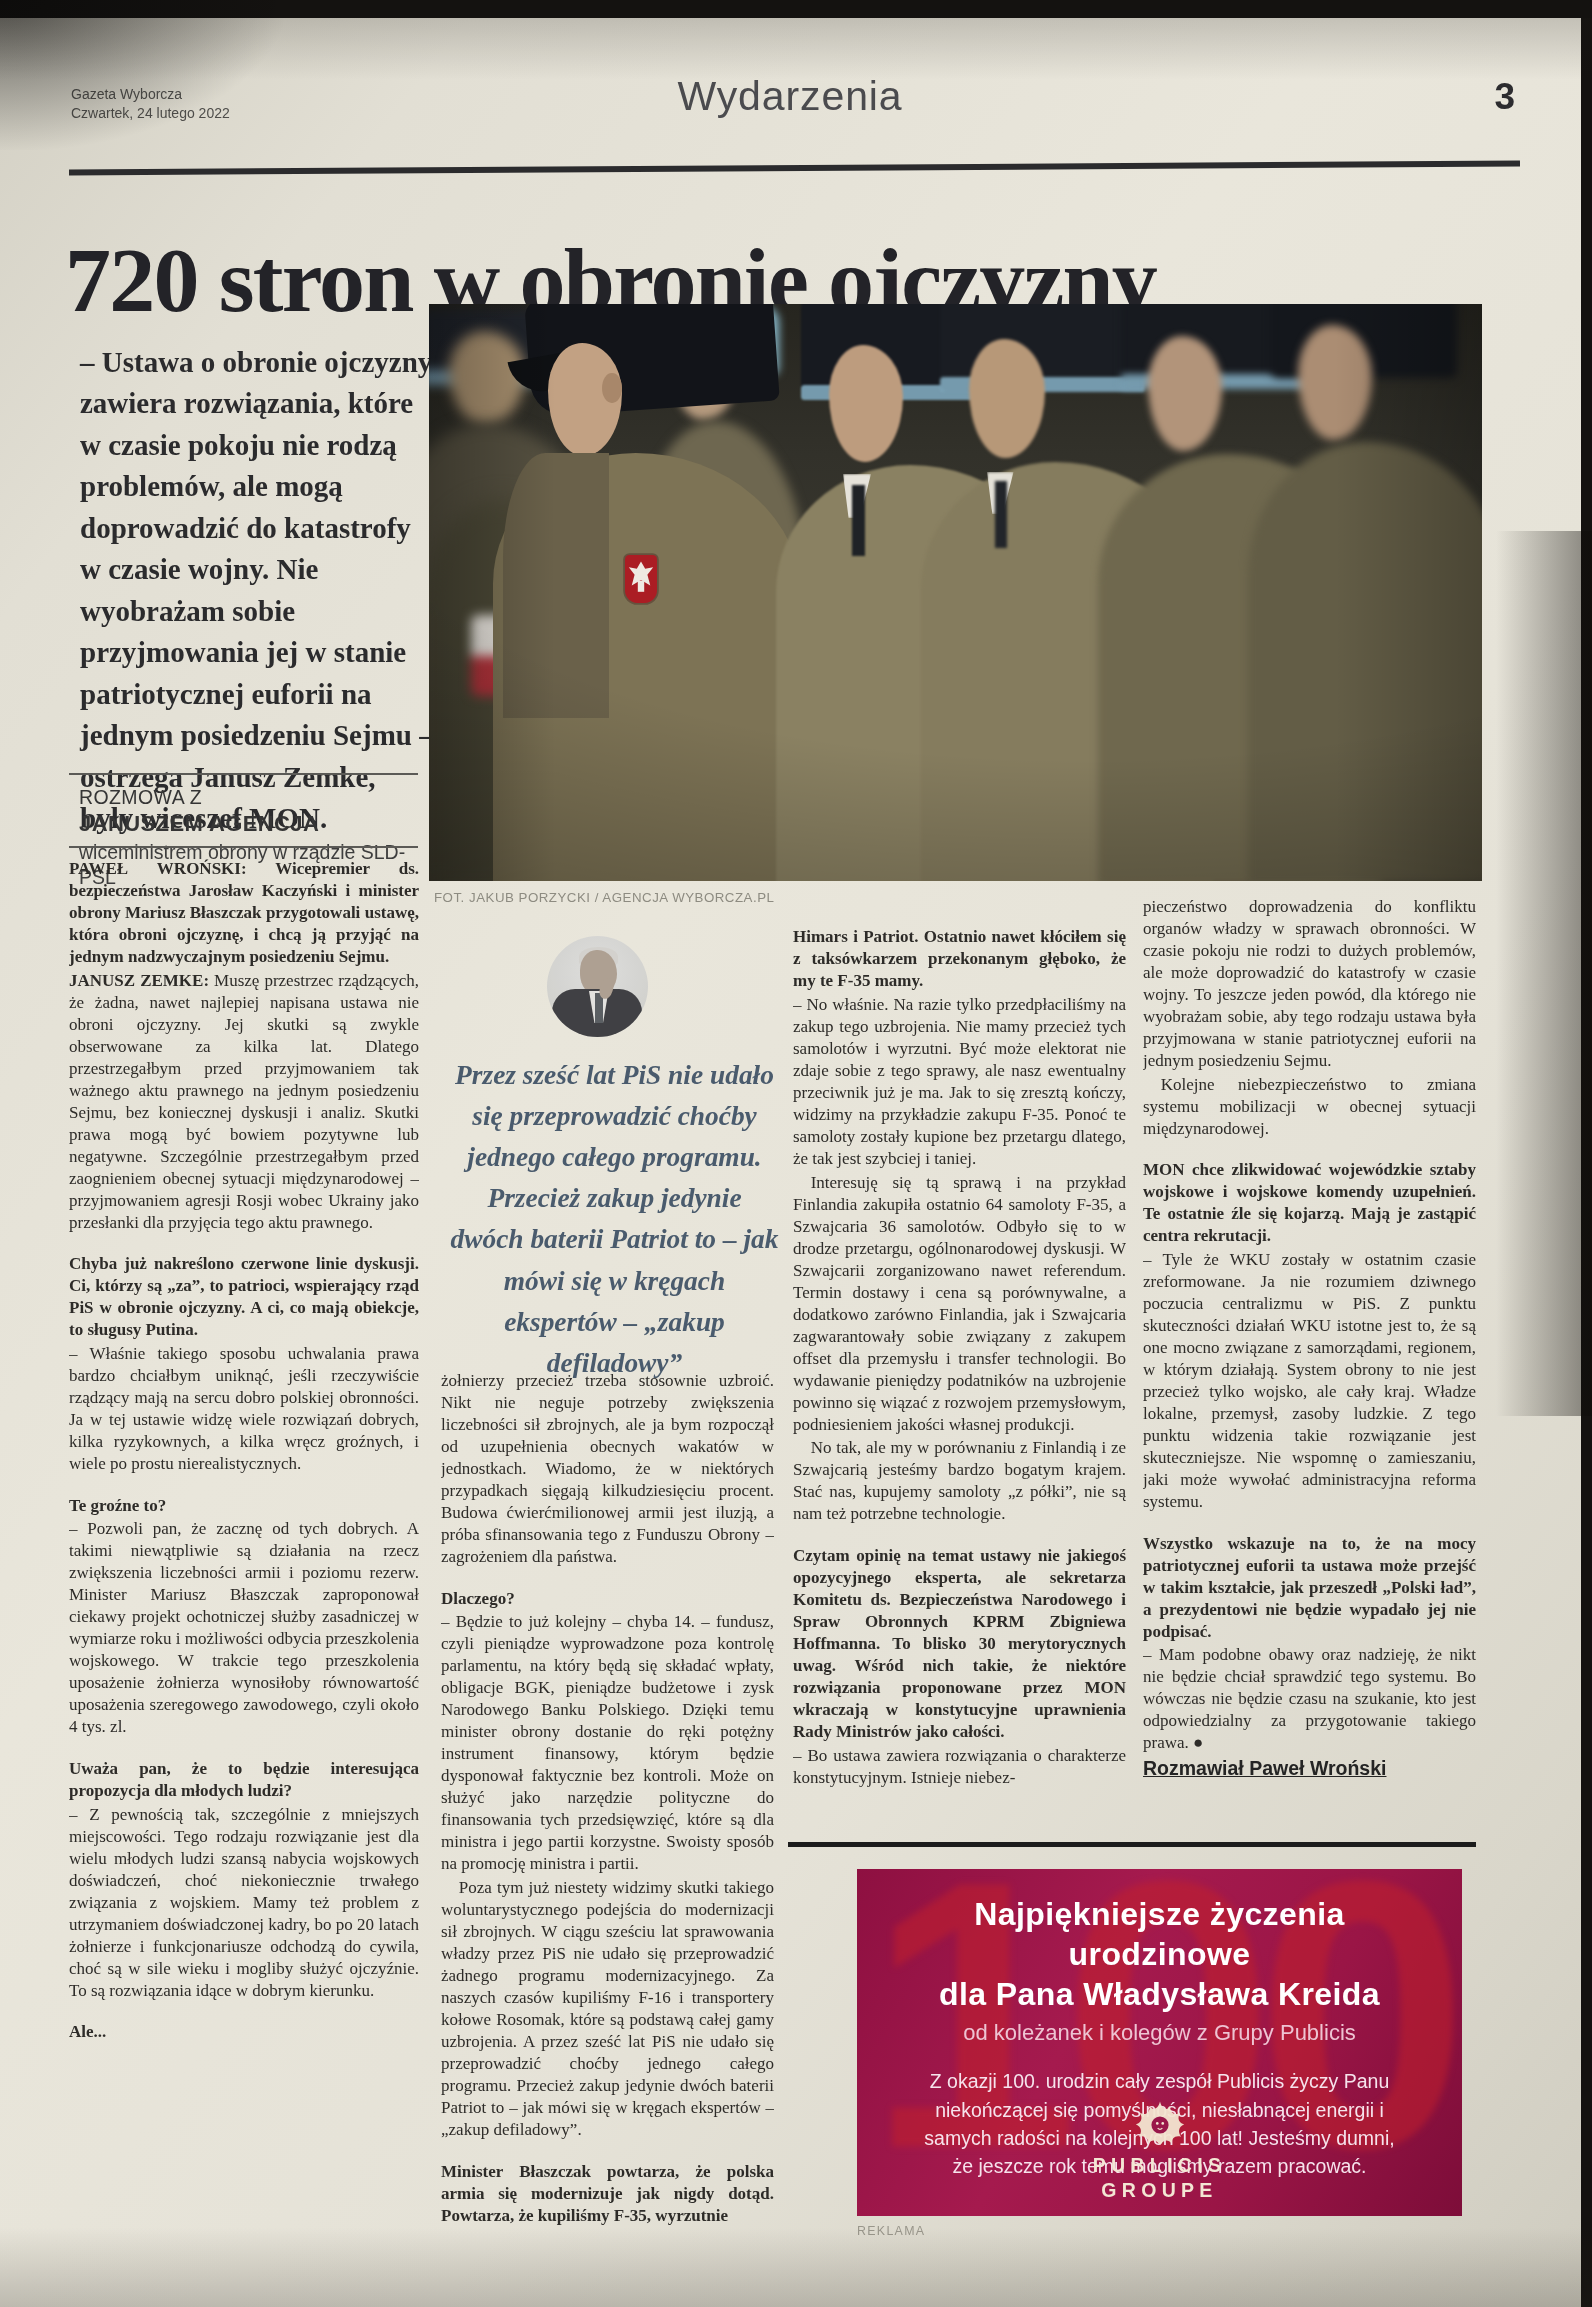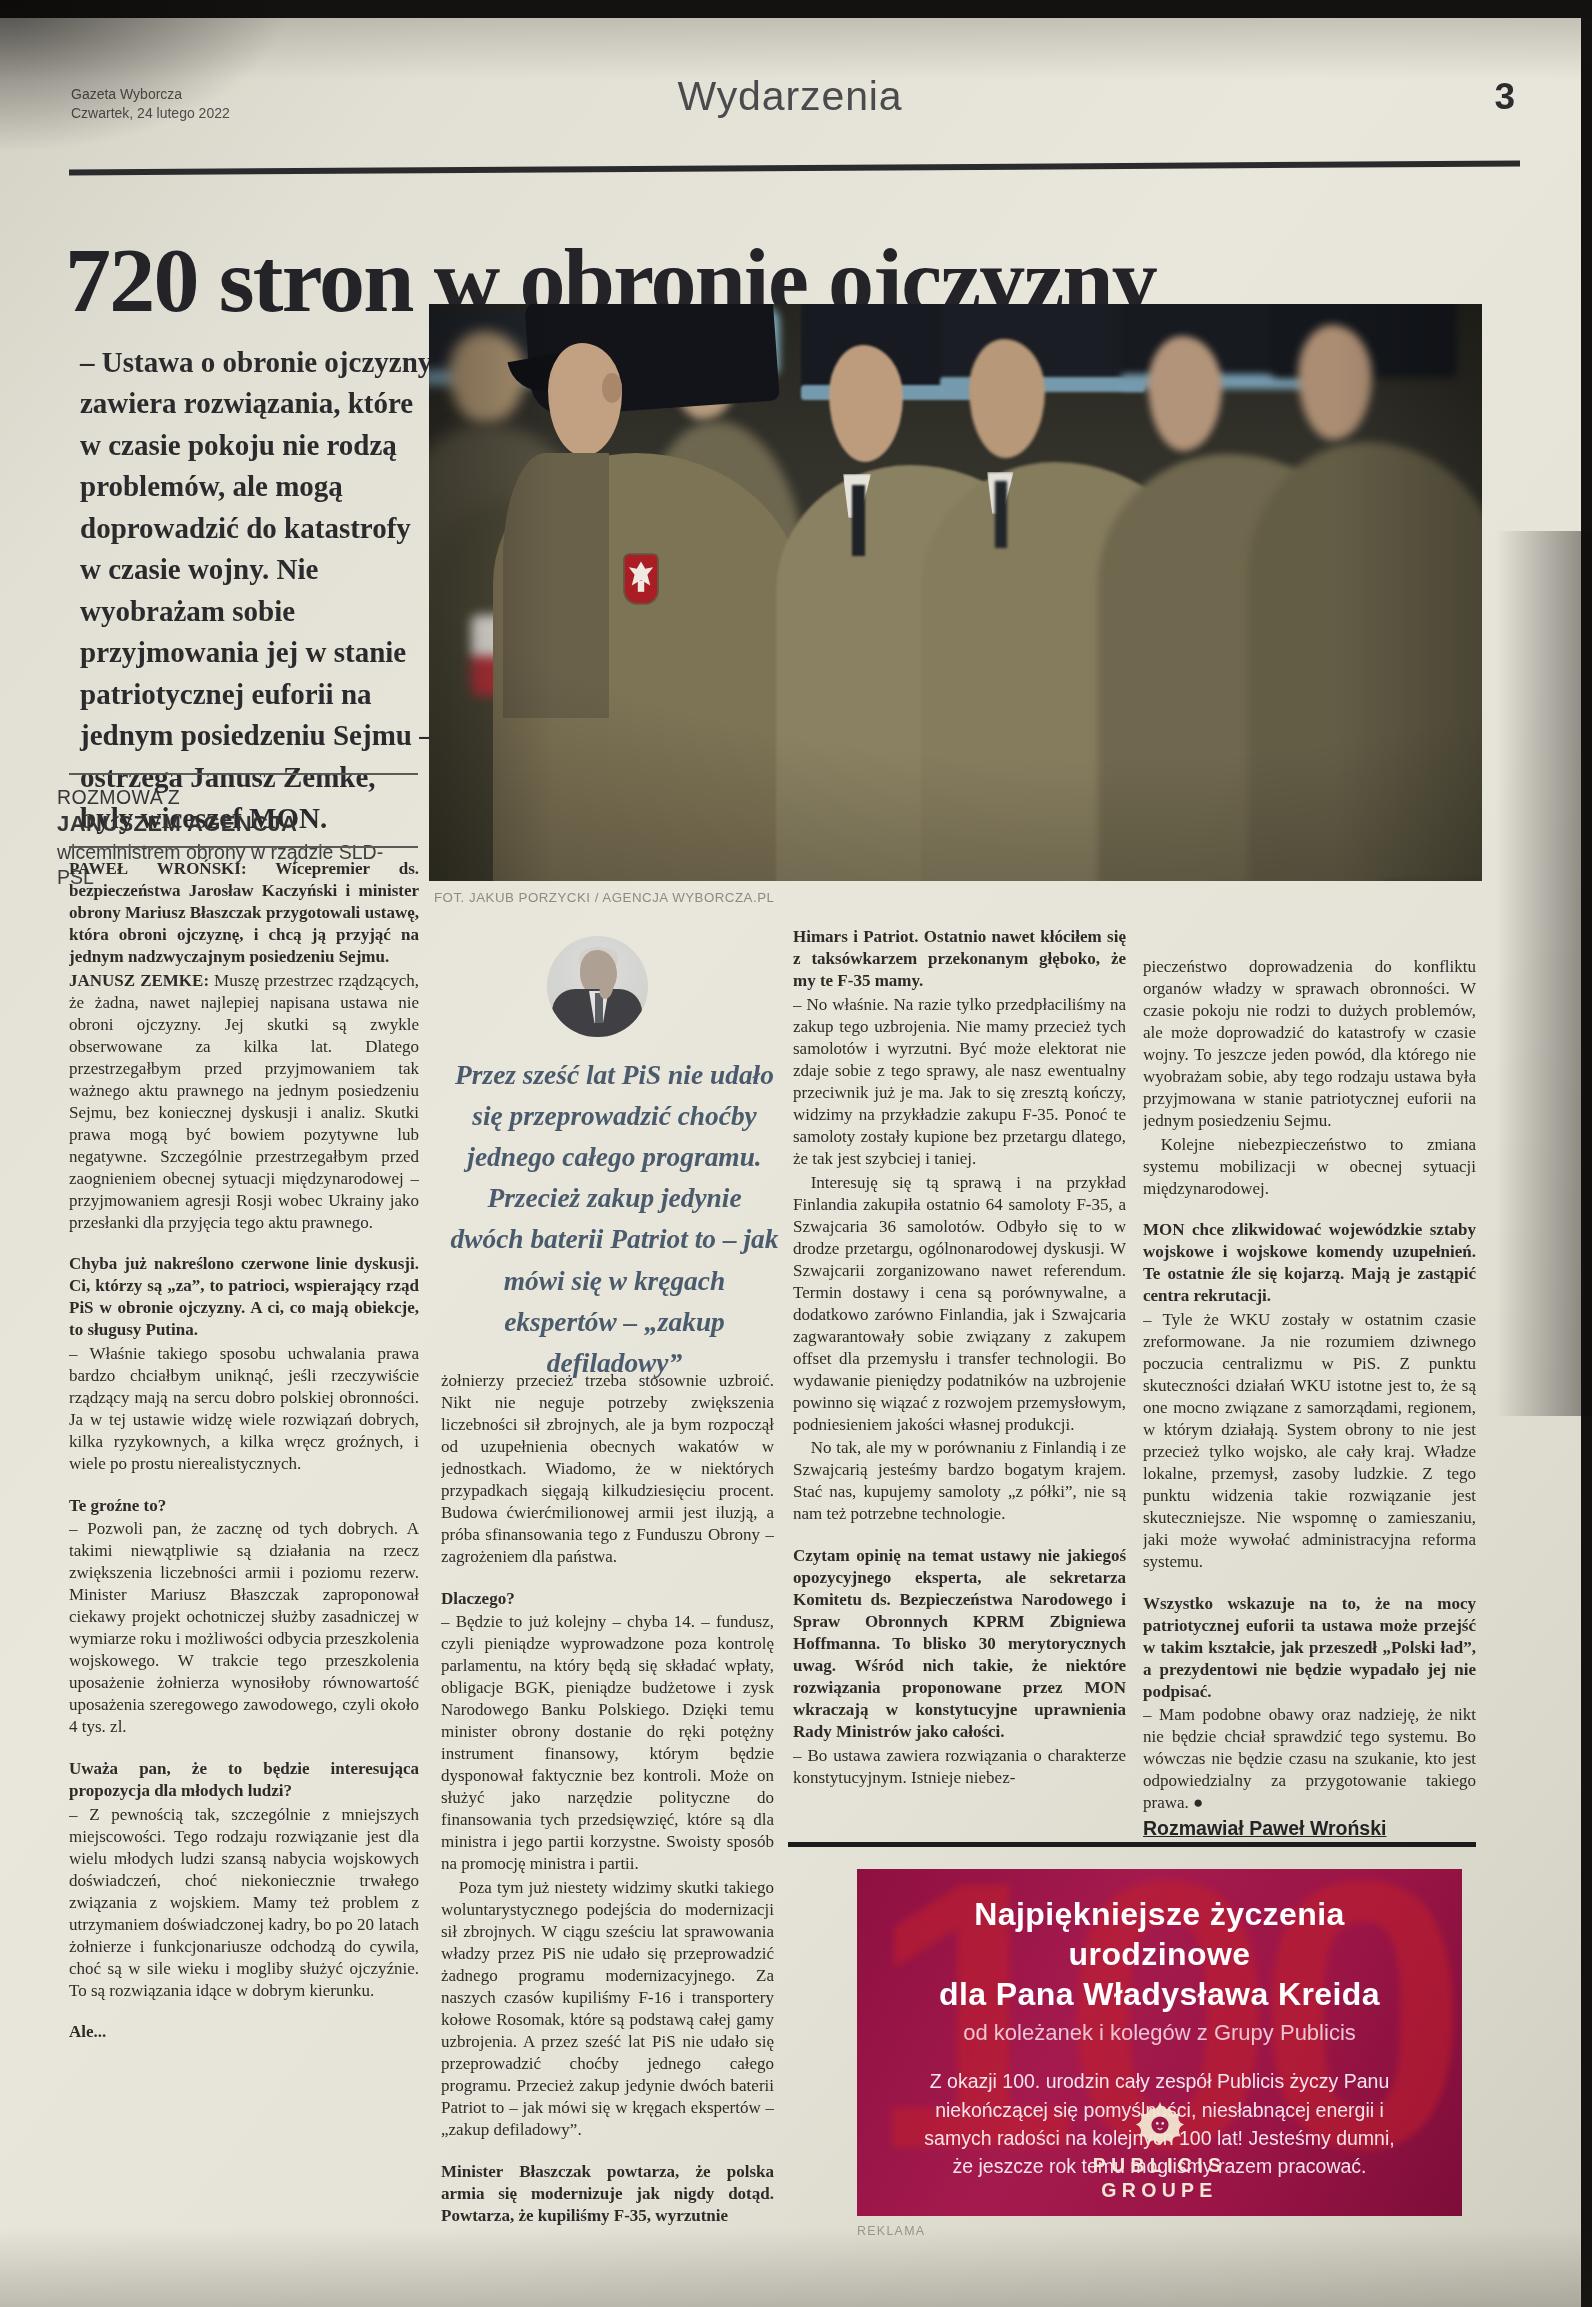--- a/index.html
+++ b/index.html
@@ -23,33 +23,33 @@
   .page-number{position:absolute;right:78px;top:78px;font:700 37px/1 "Liberation Sans",sans-serif;color:#2c2c2f;}
   .rule-top{position:absolute;left:69px;top:165px;width:1451px;height:6.2px;background:#2b2b2d;transform:rotate(-0.35deg);}
 
   .headline{position:absolute;left:65px;top:172px;width:1487px;
          font:700 92px/1.02 "Liberation Serif",serif;color:#232328;letter-spacing:-1.8px;}
 
   
   .lead{position:absolute;left:80px;top:313px;width:354px;
         font:700 29px/1.43 "Liberation Serif",serif;color:#2b2b2d;}
   .rule-thin1{position:absolute;left:69px;top:773px;width:349px;height:1.8px;background:#5b5a56;}
-  .kicker-block{position:absolute;left:57px;top:786px;width:349px;font-family:"Liberation Sans",sans-serif;color:#353535;}
+  .kicker-block{position:absolute;left:79px;top:786px;width:349px;font-family:"Liberation Sans",sans-serif;color:#353535;}
   .kicker-line1{font:400 19.5px/1.2 "Liberation Sans",sans-serif;letter-spacing:0.4px;}
   .kicker-line2{font:700 22px/1.2 "Liberation Sans",sans-serif;letter-spacing:0.4px;margin-top:1.8px;}
   .kicker-line3{font:400 19.5px/1.25 "Liberation Sans",sans-serif;margin-top:2.7px;color:#3d3d3d;}
   .rule-thin2{position:absolute;left:69px;top:846px;width:349px;height:1.8px;background:#5b5a56;}
 
   
   .col{position:absolute;font:400 17px/22px "Liberation Serif",serif;color:#2d2b28;
        text-align:justify;overflow:hidden;}
   .col-1{left:69px;top:858px;width:350px;height:1416px;}
   .col-2{left:441px;top:1370px;width:333px;height:904px;}
   .col-3{left:793px;top:926px;width:333px;height:917px;}
-  .col-4{left:1143px;top:956px;width:333px;height:885px;}
+  .col-4{left:1143px;top:896px;width:333px;height:885px;}
   .para{margin:0 0 1.8px 0;}
   .q{font-weight:700;margin-top:19.5px;}
   .para.q:first-child{margin-top:0;}
   .ind{text-indent:17.7px;}
   .byline{font:700 19.5px/1.3 "Liberation Sans",sans-serif;margin-top:1px;text-align:left;color:#242424;text-decoration:underline;}
 
   
   .photo{position:absolute;left:429px;top:304px;width:1053px;height:577px;overflow:hidden;
          background:linear-gradient(180deg,#26251f 0%,#32312a 26%,#3b3930 55%,#403d33 100%);}
   .photo::after{content:"";position:absolute;inset:0;

